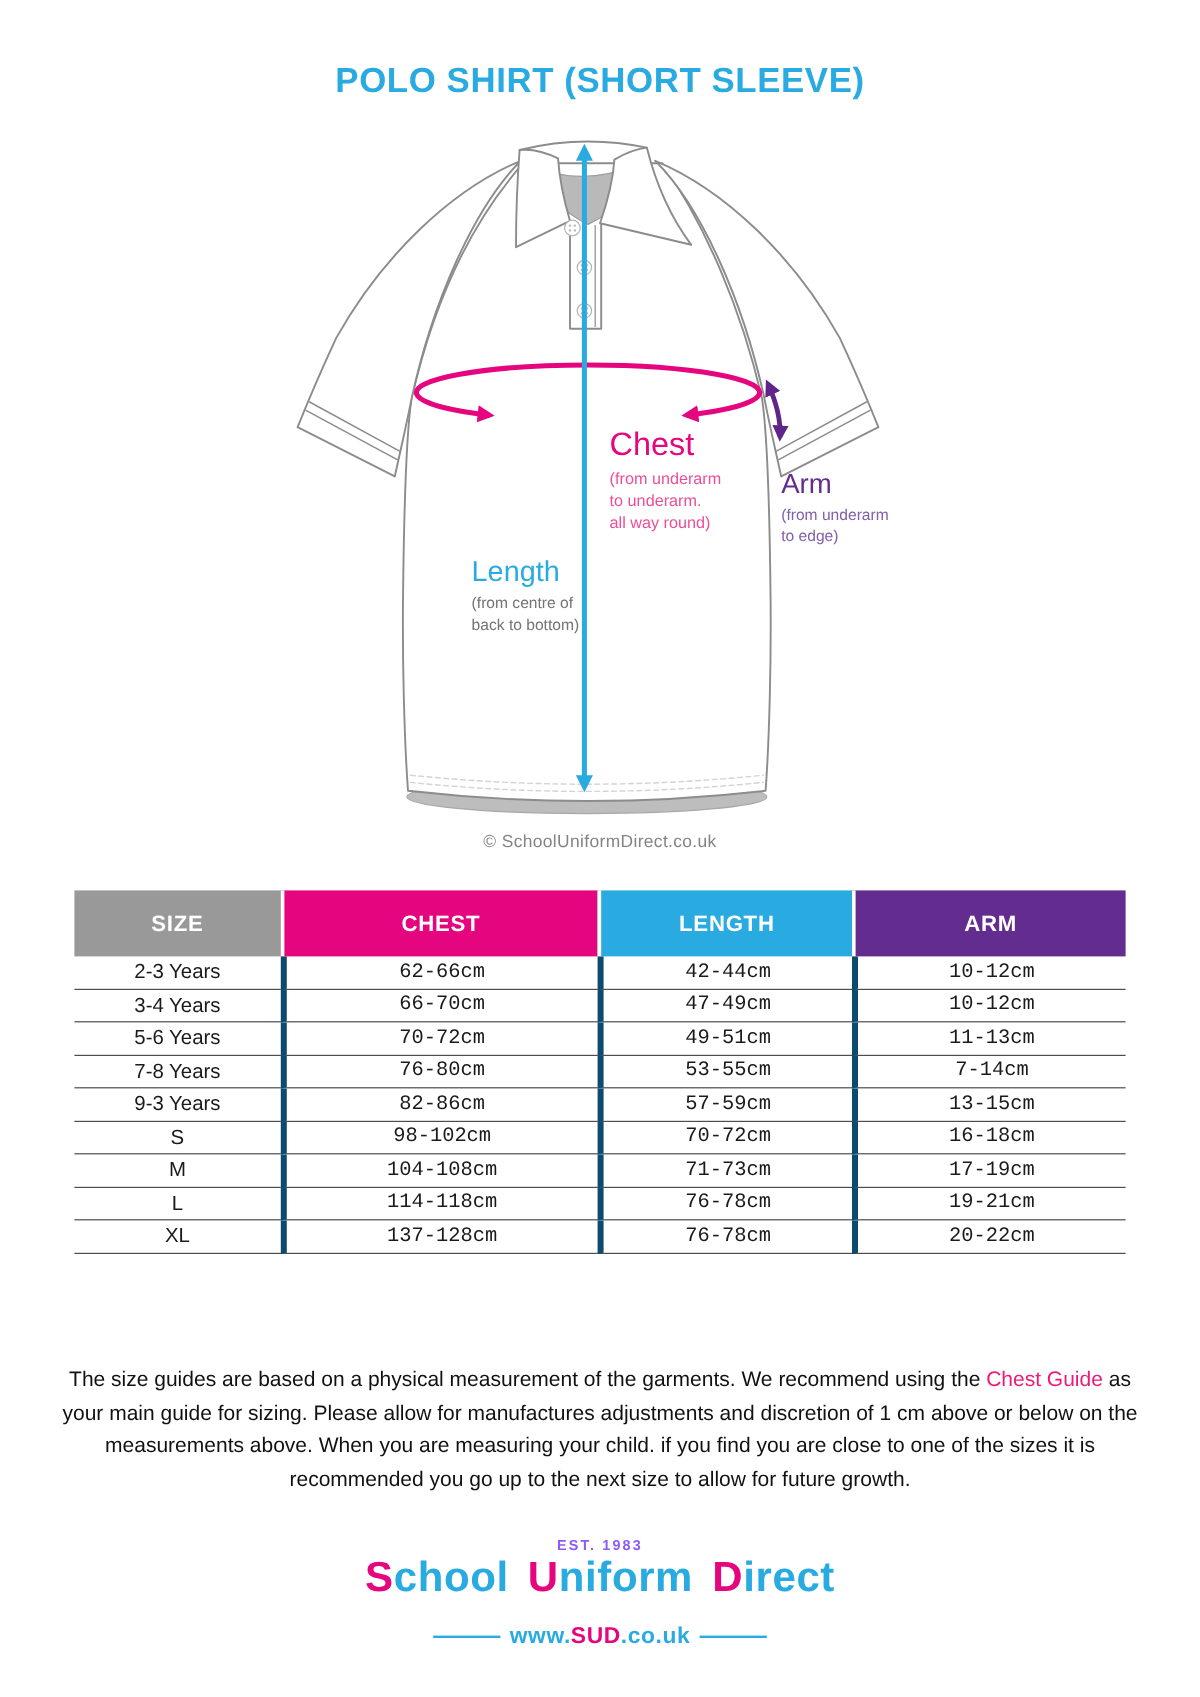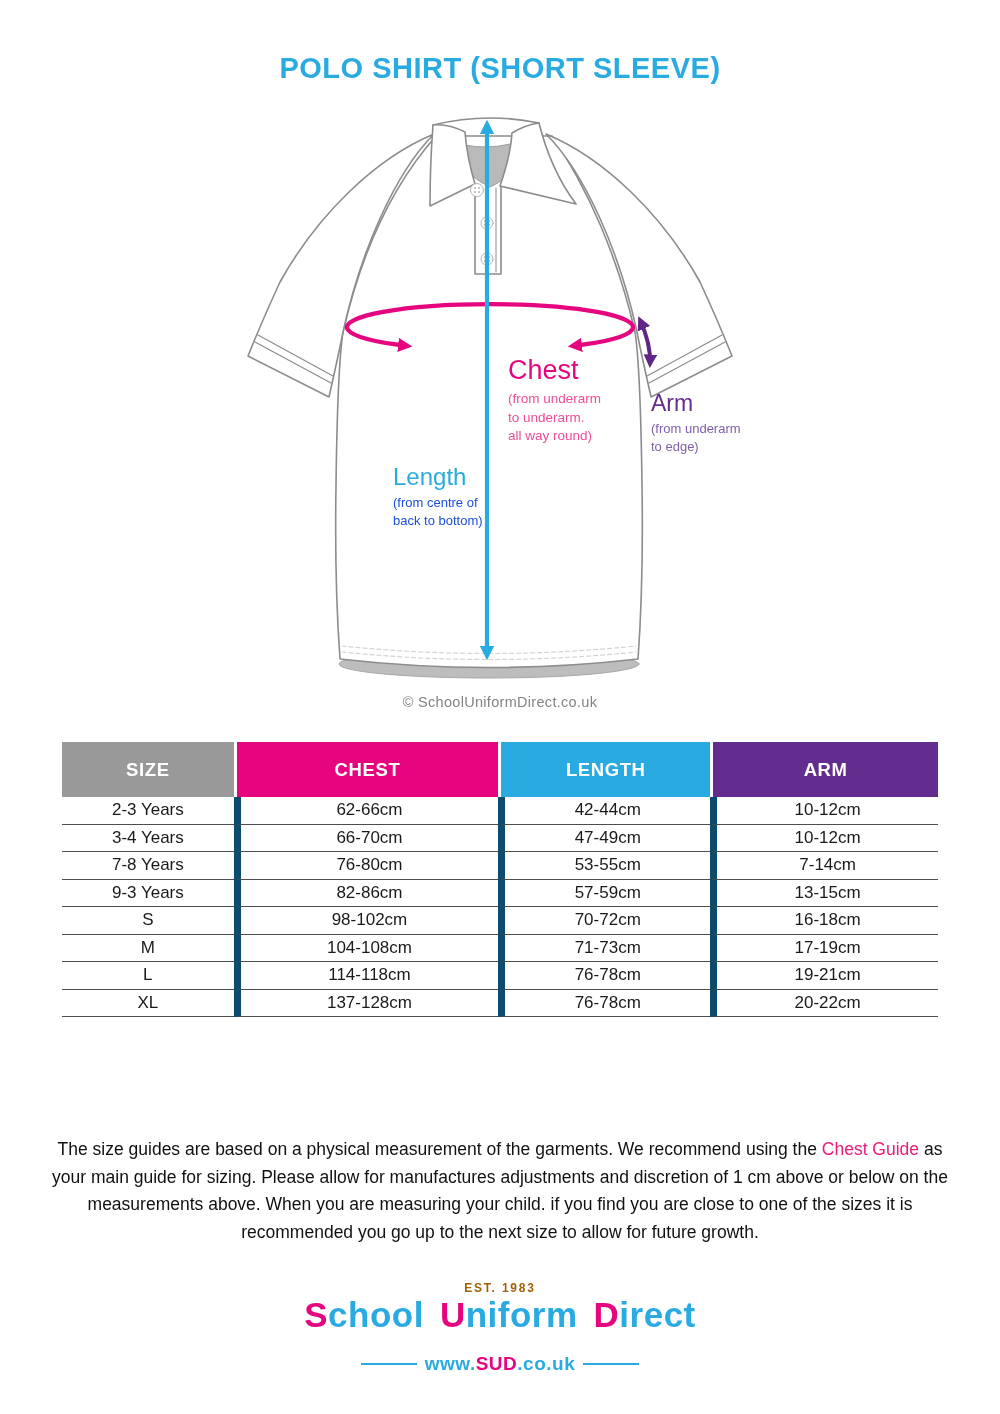--- a/index.html
+++ b/index.html
@@ -10,44 +10,44 @@
          font-size:29px;font-weight:700;letter-spacing:.5px;color:#29abe2;}
 
   .shirt-svg{position:absolute;left:228px;top:106px;}
 
   .diag-label{position:absolute;line-height:1.1;}
   .chest-main{left:508px;top:356px;color:#e5067f;font-size:27px;}
   .chest-sub{left:508px;top:390px;color:#ee4d97;font-size:13.5px;line-height:18.5px;}
   .arm-main{left:651px;top:391px;color:#632c8f;font-size:23px;}
   .arm-sub{left:651px;top:420px;color:#8060aa;font-size:13px;line-height:18px;}
   .length-main{left:393px;top:464px;color:#29abe2;font-size:24px;}
-  .length-sub{left:393px;top:494px;color:#1d4ed8;font-size:13px;line-height:18px;}
+  .length-sub{left:393px;top:494px;color:#737373;font-size:13px;line-height:18px;}
 
   .copyright{position:absolute;top:694px;left:0;width:100%;text-align:center;
              font-size:14.5px;color:#848484;letter-spacing:.3px;}
 
   table.size-table{position:absolute;left:62px;top:742px;width:876px;
                    border-collapse:separate;border-spacing:0;table-layout:fixed;}
   .size-table th{height:31px;font-size:18.5px;font-weight:700;color:#fff;
                  letter-spacing:.6px;padding:12px;text-align:center;}
   .size-table th+th{border-left:3px solid #fff;}
   th.h-size{background:#999999;}
   th.h-chest{background:#e5067f;}
   th.h-length{background:#29abe2;}
   th.h-arm{background:#632c8f;}
   .size-table td{height:26.5px;padding:0;text-align:center;font-size:17px;
                  color:#1a1a1a;border-bottom:1.6px solid #4d4d4d;}
-  .size-table td+td{border-left:7px solid #0c4a6e;}
+  .size-table td+td{border-left:5px solid #0c4a6e;font-family:Liberation Mono, monospace;}
 
   .footer-para{position:absolute;left:46px;top:1136px;width:908px;text-align:center;
                font-size:17.5px;line-height:27.5px;color:#111;}
   .hl{color:#ed1b77;}
 
   .logo{position:absolute;top:1281px;left:0;width:100%;text-align:center;}
-  .logo-est{font-size:12px;font-weight:700;color:#a16207;letter-spacing:1.8px;margin-bottom:1px;}
+  .logo-est{font-size:12px;font-weight:700;color:#8b5cf6;letter-spacing:1.8px;margin-bottom:1px;}
   .logo-main{font-size:35px;font-weight:700;letter-spacing:.5px;line-height:38px;}
   .logo-word{margin:0 8px;}
   .lb{color:#29abe2;}
   .lp{color:#e5067f;}
   .logo-url{display:flex;align-items:center;justify-content:center;margin-top:19px;
             font-size:19px;font-weight:700;letter-spacing:.5px;}
   .dash{width:56px;height:0;border-top:2.5px solid #29abe2;margin:0 8px;}
 </style>
 </head>
 <body>
@@ -169,20 +169,26 @@
           <td>42-44cm</td>
           <td>10-12cm</td>
         </tr>
         <tr>
           <td>3-4 Years</td>
           <td>66-70cm</td>
           <td>47-49cm</td>
           <td>10-12cm</td>
         </tr>
         <tr>
+          <td>5-6 Years</td>
+          <td>70-72cm</td>
+          <td>49-51cm</td>
+          <td>11-13cm</td>
+        </tr>
+        <tr>
           <td>7-8 Years</td>
           <td>76-80cm</td>
           <td>53-55cm</td>
           <td>7-14cm</td>
         </tr>
         <tr>
           <td>9-3 Years</td>
           <td>82-86cm</td>
           <td>57-59cm</td>
           <td>13-15cm</td>

